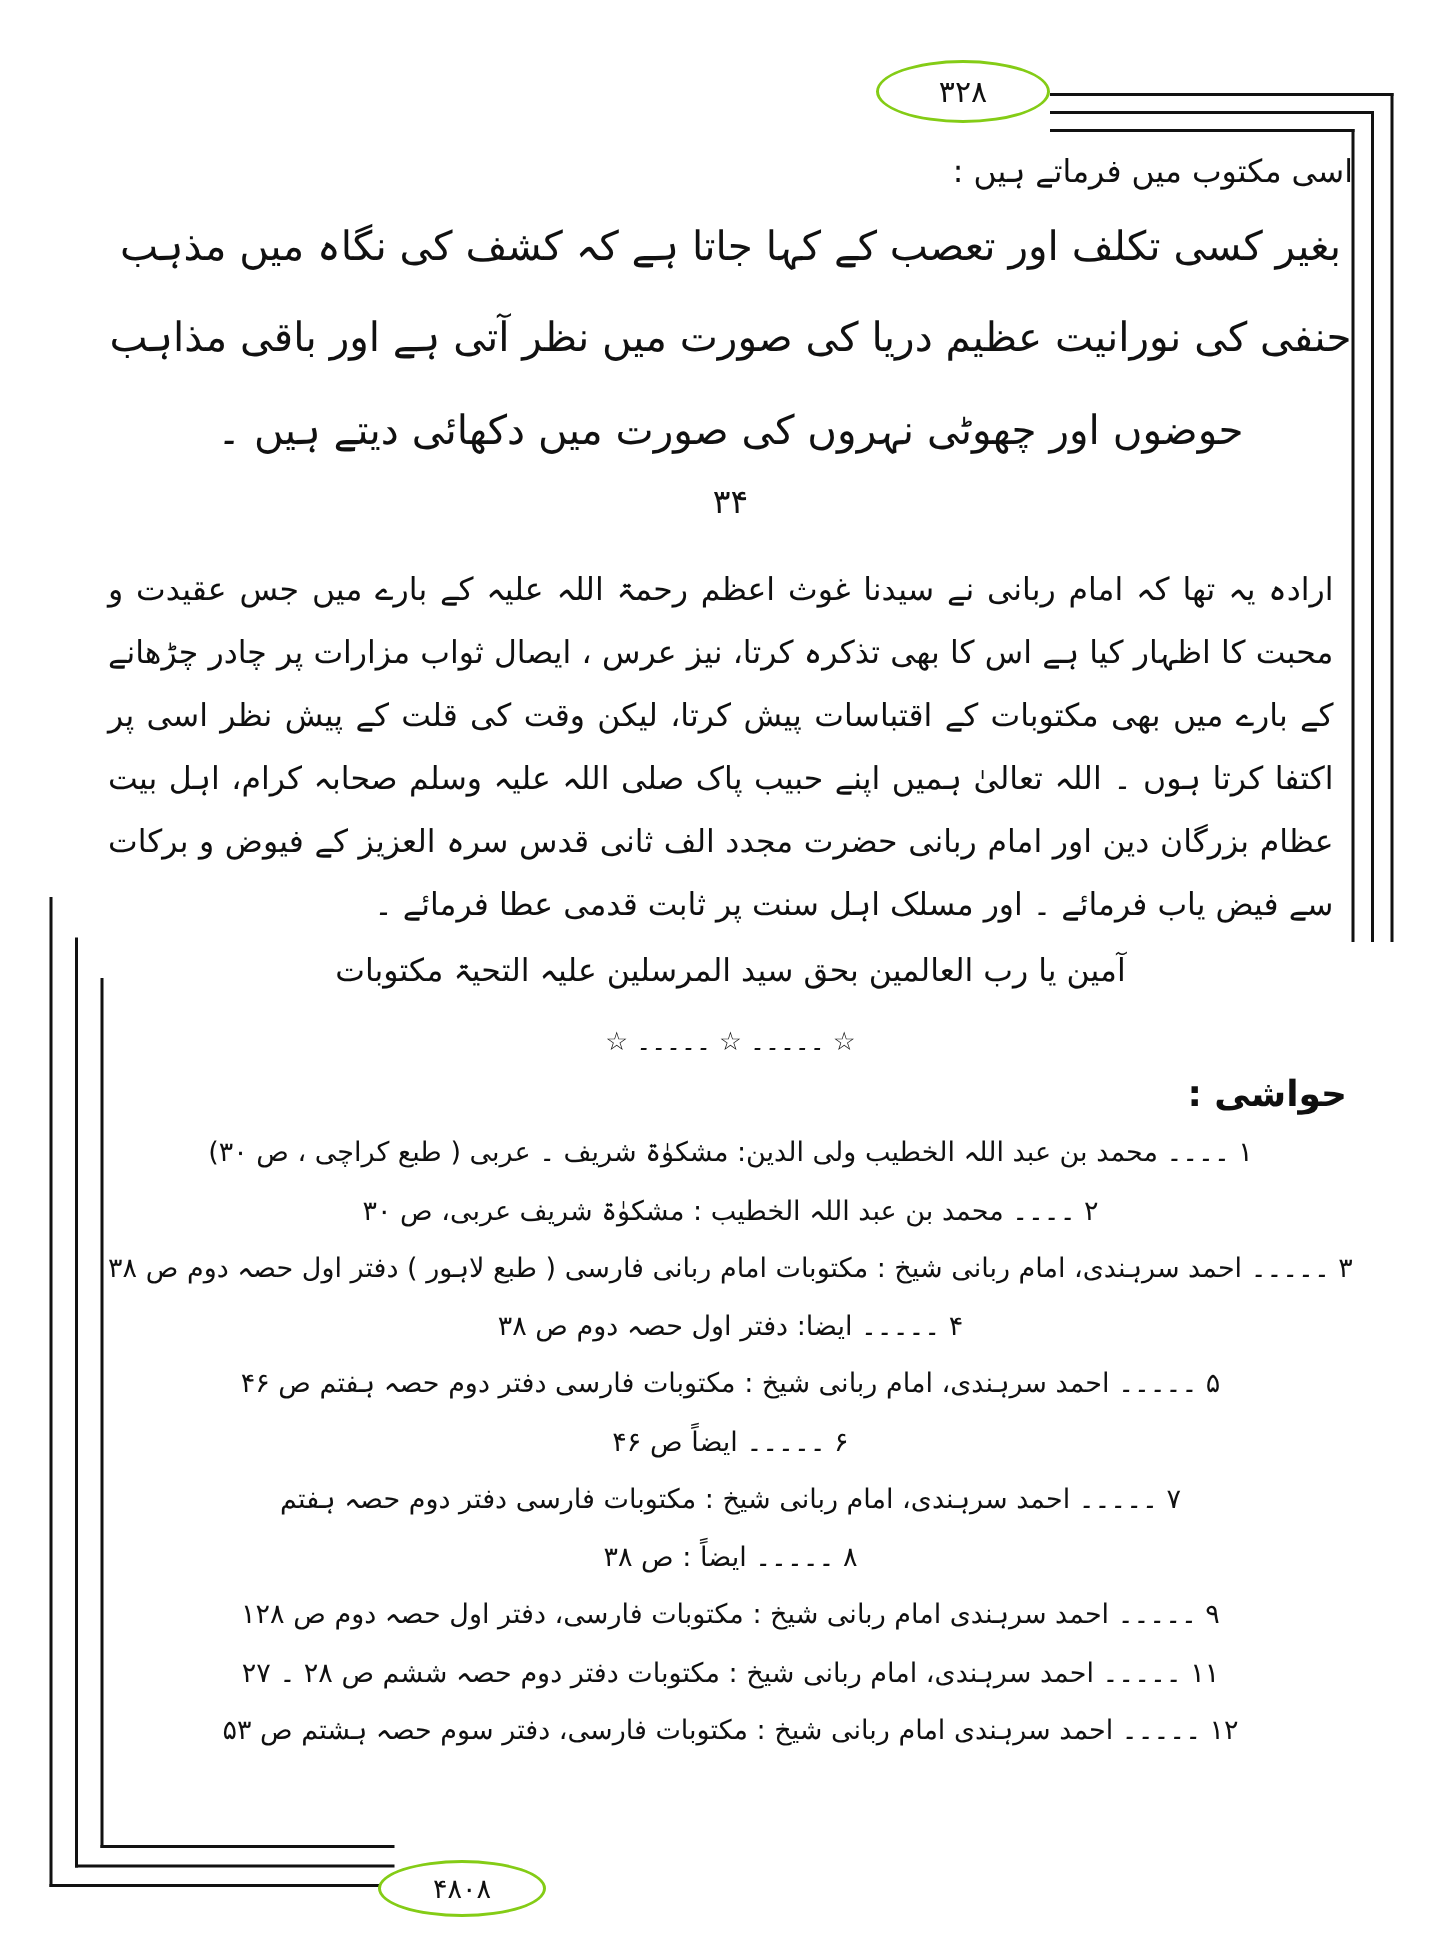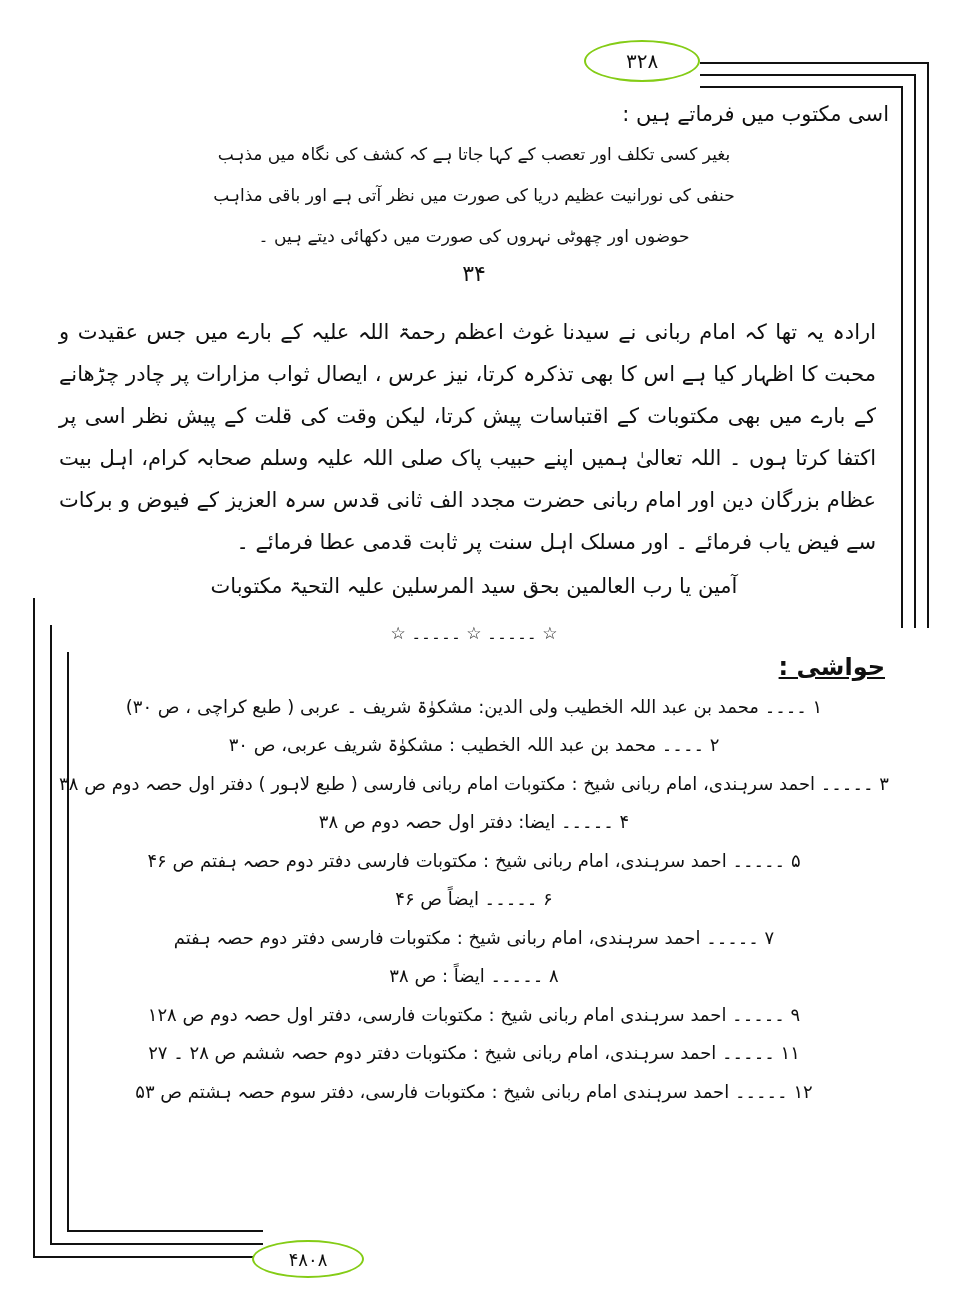--- a/index.html
+++ b/index.html
@@ -52,30 +52,30 @@
     width: 108px;
     height: 34px;
     left: 252px;
     top: 1240px;
     font-size: 18px;
   }
 
   
   .content {
     position: absolute;
-    left: 59px;
+    left: 72px;
     top: 95px;
     width: 830px;
     direction: rtl;
     text-align: right;
     font-family: "DejaVu Sans", sans-serif;
   }
 
   .para {
-    font-size: 17px;
+    font-size: 27px;
     line-height: 2.05;
     margin: 0 0 6px 0;
     color: #111;
   }
 
   .intro-line {
     font-size: 21px;
     line-height: 1.9;
     margin: 0 0 2px 0;
   }
@@ -108,21 +108,20 @@
     letter-spacing: 3px;
     color: #111;
     direction: ltr;
   }
 
   
   .notes-heading {
     font-size: 24px;
     margin: 1px 0 10px 0;
     padding-right: 4px;
-    text-decoration: underline;
   }
   .note {
     font-size: 18px;
     line-height: 1.75;
     margin: 0 0 7px 0;
     text-align: center;
     direction: rtl;
     white-space: nowrap;
   }
 

